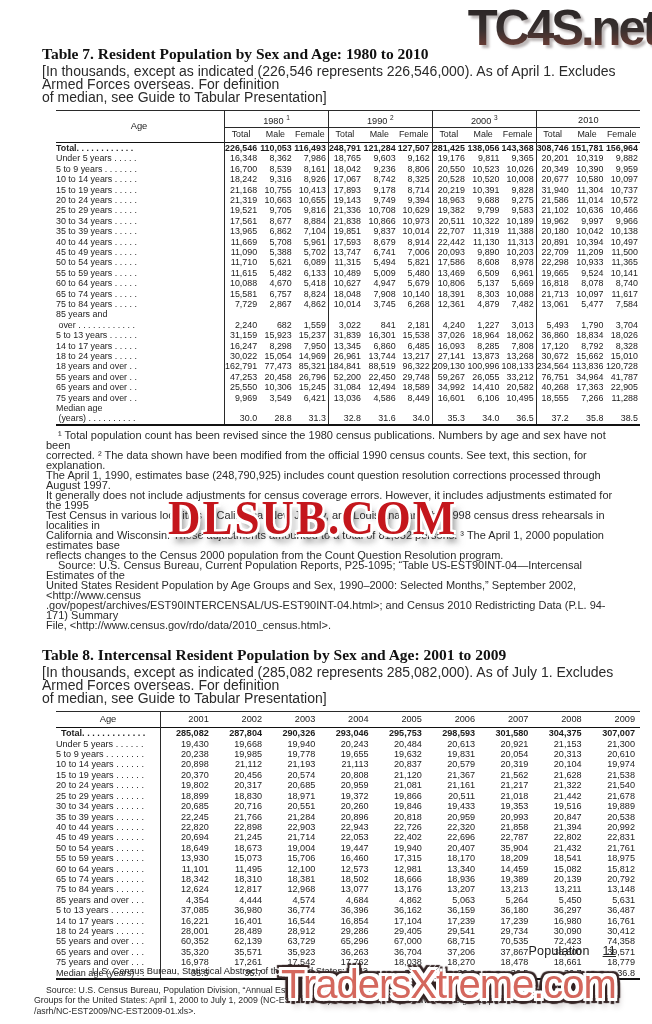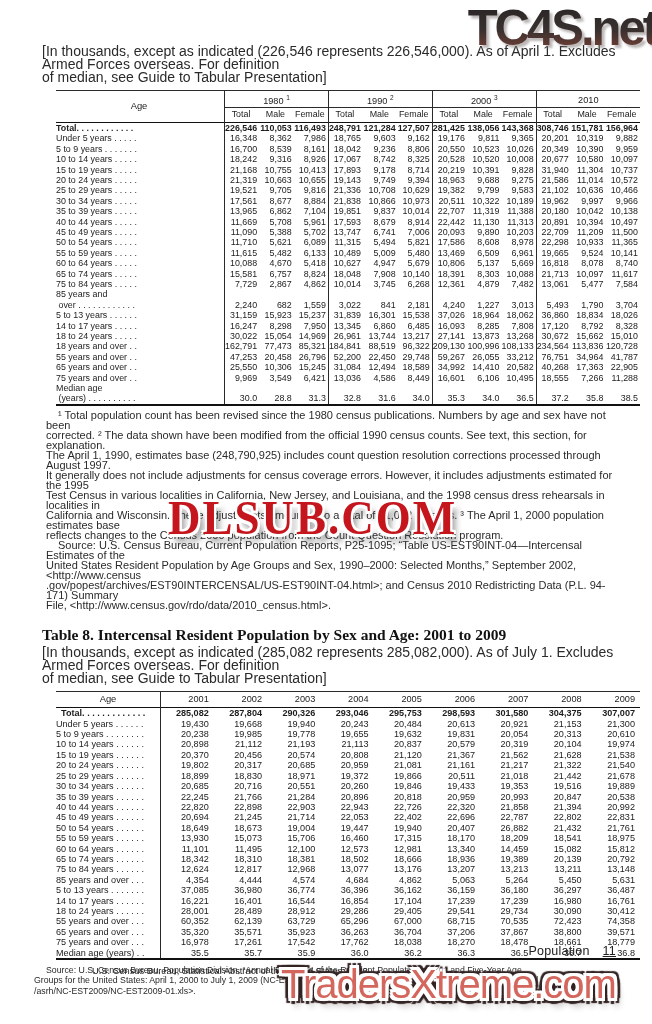--- a/index.html
+++ b/index.html
@@ -87,20 +87,21 @@
 </style>
 </head>
 <body>
 
 <div class="page">
 
   <div class="wm-top">TC4S.net</div>
 
   <div class="content">
 
+    <h1 class="tbl-title">Table 7. Resident Population by Sex and Age: 1980 to 2010</h1>
     <p class="note">[In thousands, except as indicated (226,546 represents 226,546,000). As of April 1. Excludes Armed Forces overseas. For definition
 of median, see Guide to Tabular Presentation]</p>
 
     <table id="t7">
         <thead>
           <tr>
             <th class="age-h" rowspan="2">Age</th>
             <th class="yr grp" colspan="3">1980 <sup>1</sup></th>
             <th class="yr grp" colspan="3">1990 <sup>2</sup></th>
             <th class="yr grp" colspan="3">2000 <sup>3</sup></th>
@@ -670,21 +671,21 @@
               <td>22,831</td>
             </tr>
             <tr>
               <td class="lbl">50 to 54 years . . . . . .</td>
               <td>18,649</td>
               <td>18,673</td>
               <td>19,004</td>
               <td>19,447</td>
               <td>19,940</td>
               <td>20,407</td>
-              <td>26,882</td>
+              <td>35,904</td>
               <td>21,432</td>
               <td>21,761</td>
             </tr>
             <tr>
               <td class="lbl">55 to 59 years . . . . . .</td>
               <td>13,930</td>
               <td>15,073</td>
               <td>15,706</td>
               <td>16,460</td>
               <td>17,315</td>

